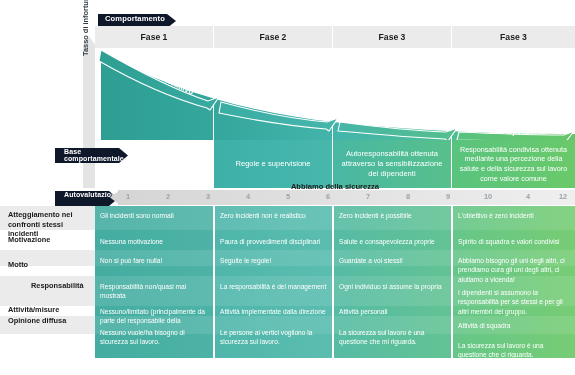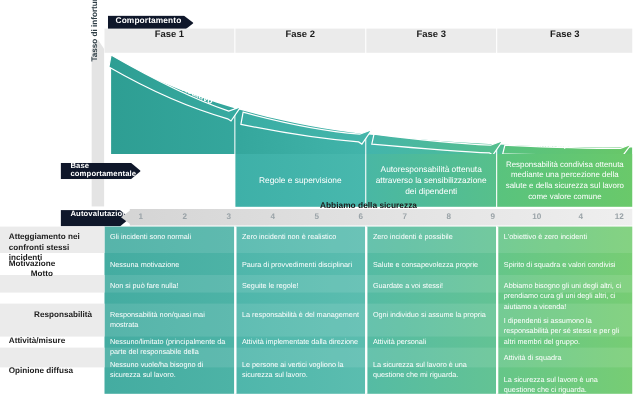--- a/index.html
+++ b/index.html
@@ -44,21 +44,21 @@
     transform-origin: 6px 6px;
     font-size: 7.4px; font-weight: bold; color: #2e3d45;
     white-space: nowrap;
     text-align: left;
   }
 
   
   .phase-head {
     position: absolute; top: 26px; height: 22px;
     background: #ebebeb;
-    display: flex; align-items: flex-start; justify-content: center;
+    display: flex; align-items: center; justify-content: center;
     font-size: 8.6px; font-weight: bold; color: #1b1b1b;
   }
 
   
   .curvezone { position: absolute; left: 95px; top: 48px; width: 480px; height: 92px; }
 
   
   .band {
     position: absolute; top: 140px; height: 48px;
     display: flex; align-items: center; justify-content: center;
@@ -224,24 +224,24 @@
     <div class="stripe" style="top:110px;height:18px;"></div>
   </div>
 
   <div class="rowshade" style="top:206px; height:24px;"></div>
   <div class="rowshade" style="top:250px; height:16px;"></div>
   <div class="rowshade" style="top:276px; height:30px;"></div>
   <div class="rowshade" style="top:316px; height:18px;"></div>
 
   <div class="rowlabel" style="top:210px;">Atteggiamento nei confronti stessi incidenti</div>
   <div class="rowlabel" style="top:235px;">Motivazione</div>
-  <div class="rowlabel" style="top:244px;margin-left:20px;">Motto</div>
+  <div class="rowlabel" style="top:260px;">Motto</div>
   <div class="rowlabel" style="top:281px;padding-left:23px;">Responsabilità</div>
   <div class="rowlabel" style="top:305px;">Attività/misure</div>
-  <div class="rowlabel" style="top:332px;">Opinione diffusa</div>
+  <div class="rowlabel" style="top:316px;">Opinione diffusa</div>
 
   <div class="cell" style="left:95px;  top:208px; width:118px; height:24px;">Gli incidenti sono normali</div>
   <div class="cell" style="left:215px; top:208px; width:117px; height:24px;">Zero incidenti non è realistico</div>
   <div class="cell" style="left:334px; top:208px; width:117px; height:24px;">Zero incidenti è possibile</div>
   <div class="cell" style="left:453px; top:208px; width:120px; height:24px;">L'obiettivo è zero incidenti</div>
 
   <div class="cell" style="left:95px;  top:234px; width:118px; height:16px;">Nessuna motivazione</div>
   <div class="cell" style="left:215px; top:234px; width:117px; height:16px;">Paura di provvedimenti disciplinari</div>
   <div class="cell" style="left:334px; top:234px; width:117px; height:16px;">Salute e consapevolezza proprie</div>
   <div class="cell" style="left:453px; top:234px; width:120px; height:16px;">Spirito di squadra e valori condivisi</div>

